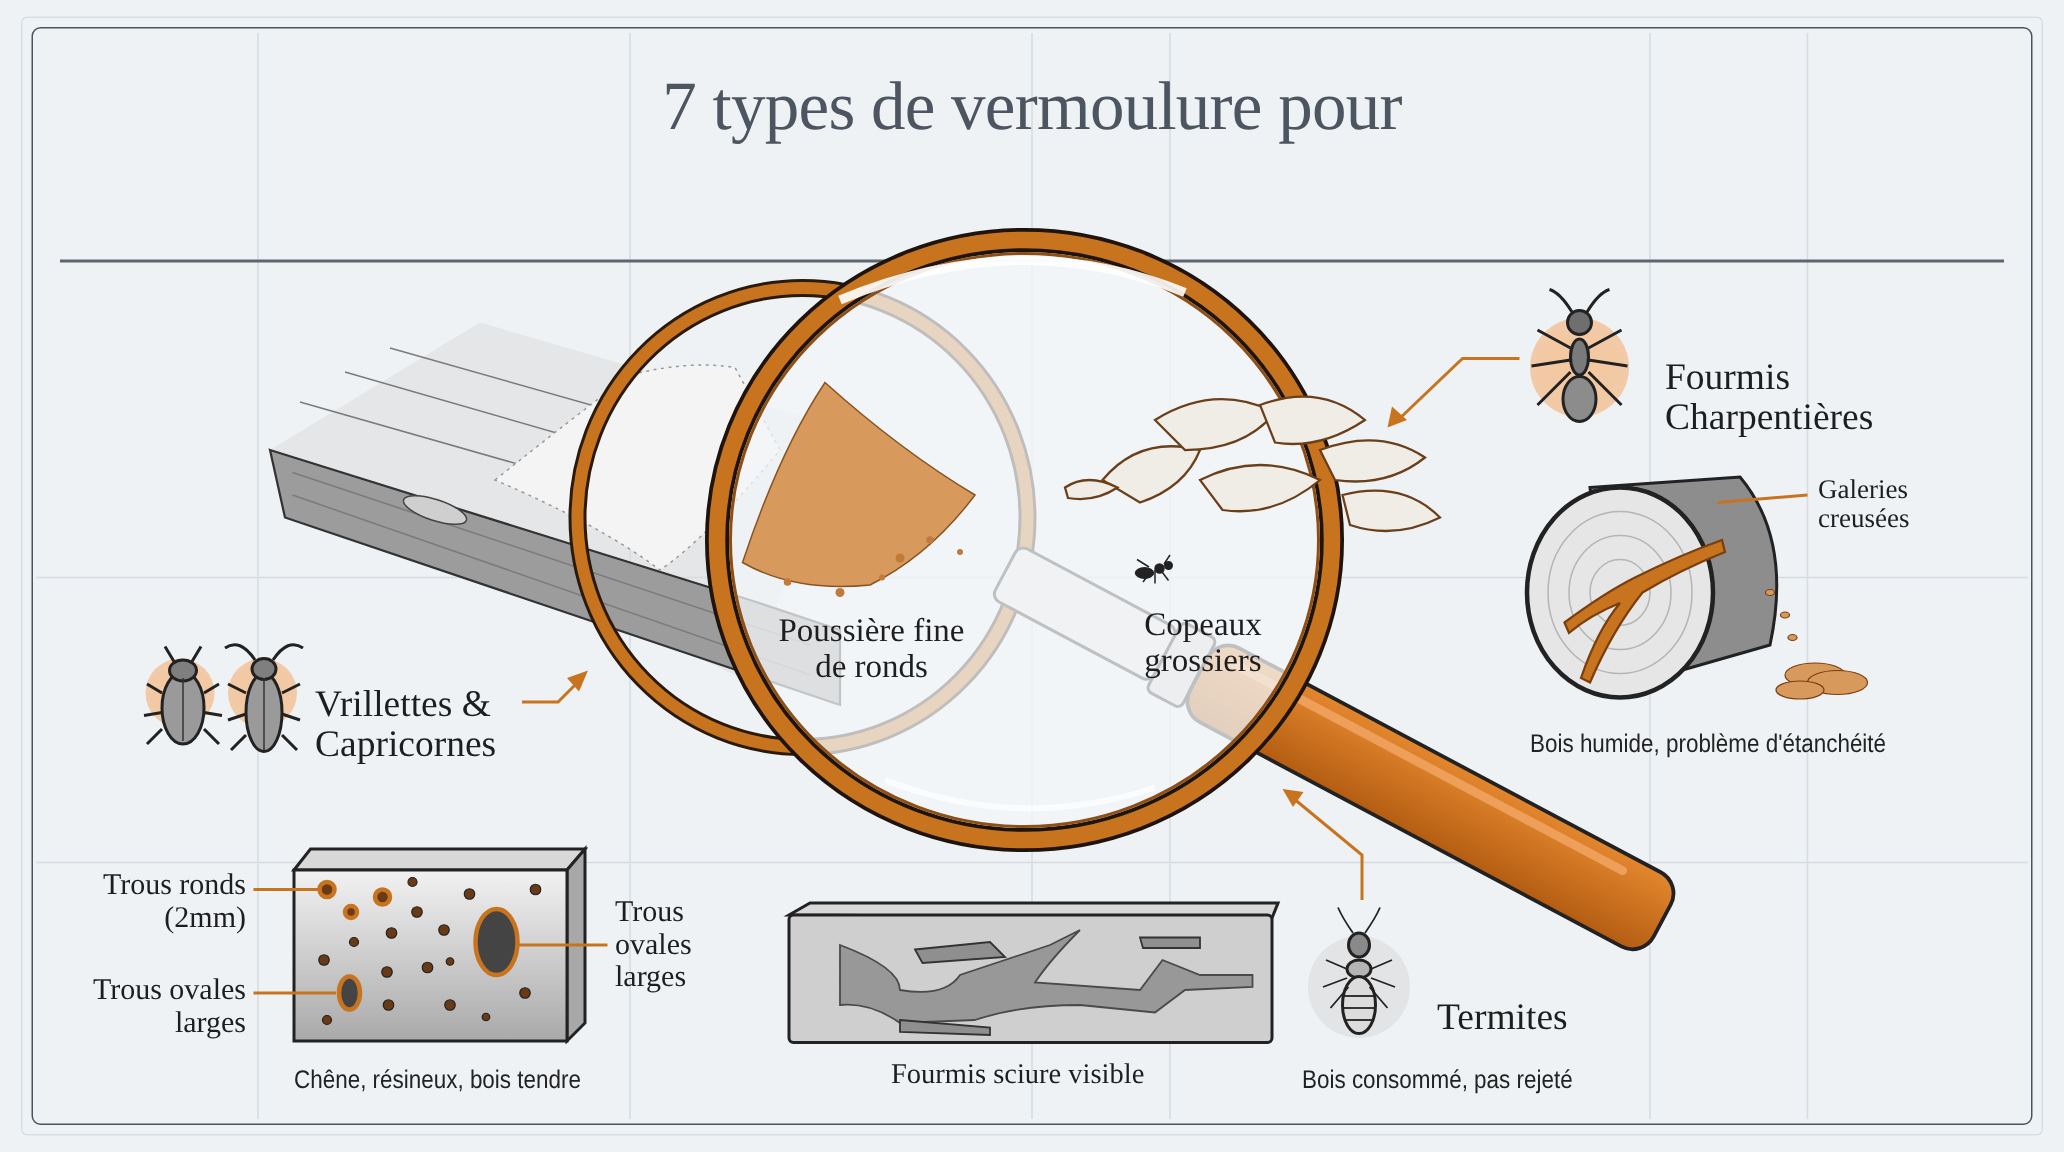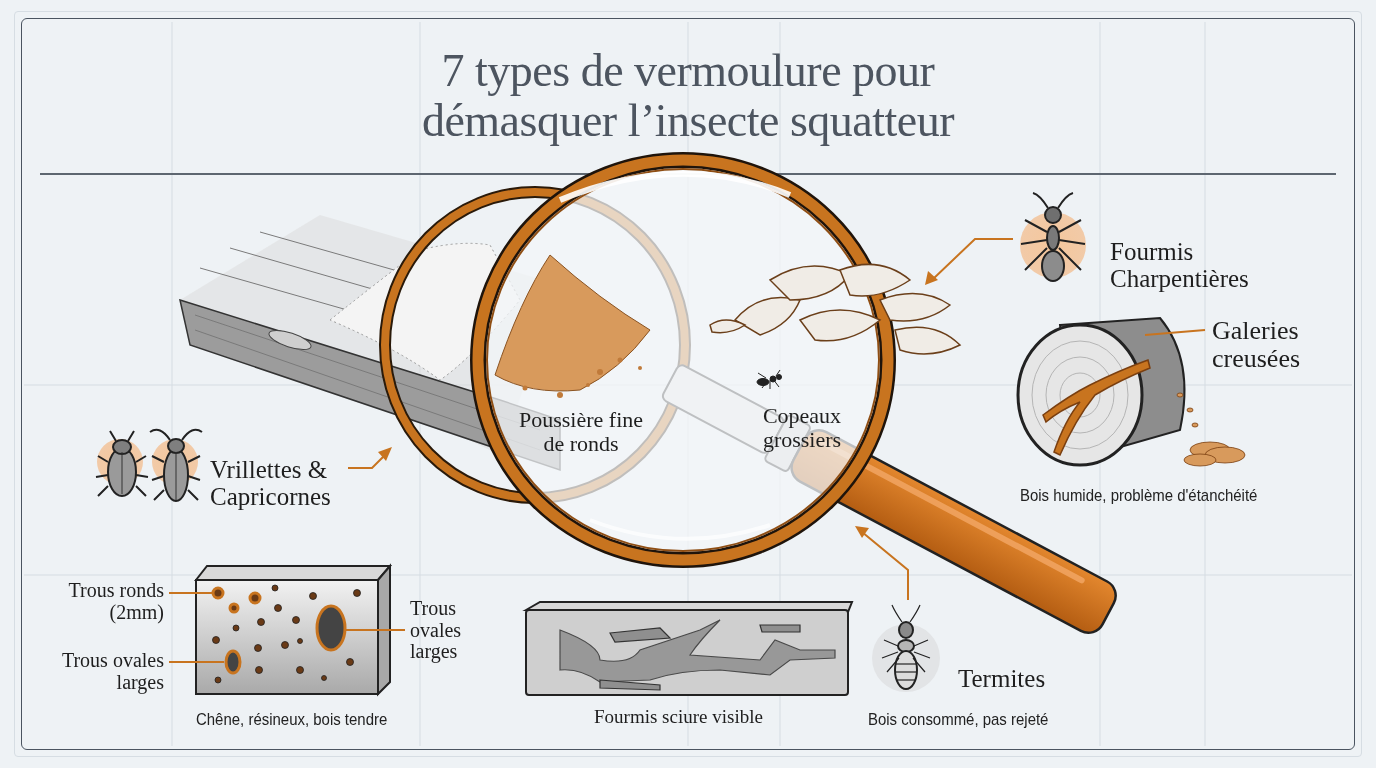--- a/index.html
+++ b/index.html
@@ -43,21 +43,20 @@
     <line x1="780" y1="22" x2="780" y2="746"></line>
     <line x1="1100" y1="22" x2="1100" y2="746"></line>
     <line x1="1205" y1="22" x2="1205" y2="746"></line>
     <line x1="24" y1="385" x2="1352" y2="385"></line>
     <line x1="24" y1="575" x2="1352" y2="575"></line>
   </g>
 </svg>
 
 <div class="title">
   <span>7 types de vermoulure pour</span>
-  <span>démasquer l’insecte squatteur</span>
 </div>
 <div class="sep"></div>
 
 <svg class="art" width="1376" height="768" viewBox="0 0 1376 768">
   <defs>
     <linearGradient id="woodG" x1="0" y1="0" x2="0" y2="1">
       <stop offset="0" stop-color="#f2f2f2"></stop>
       <stop offset="1" stop-color="#a9a9a9"></stop>
     </linearGradient>
     <linearGradient id="handleG" x1="0" y1="0" x2="0" y2="1">
@@ -269,21 +268,21 @@
 <div class="label label-lg" style="left:210px; top:436px;">
   <div>Vrillettes &amp;</div>
   <div>Capricornes</div>
 </div>
 
 <div class="label label-lg" style="left:1110px; top:218px;">
   <div>Fourmis</div>
   <div>Charpentières</div>
 </div>
 
-<div class="label label-md" style="left:1212px; top:317px; font-size:26px;">
+<div class="label label-md" style="left:1212px; top:317px; font-size:18px;">
   <div>Galeries</div>
   <div>creusées</div>
 </div>
 <div class="caption" style="left:1020px; top:486px;">Bois humide, problème d'étanchéité</div>
 
 <div class="label label-md right" style="left:40px; top:580px; width:124px; font-size:20px;">
   <div>Trous ronds</div>
   <div>(2mm)</div>
 </div>
 <div class="label label-md right" style="left:30px; top:650px; width:134px; font-size:20px;">

